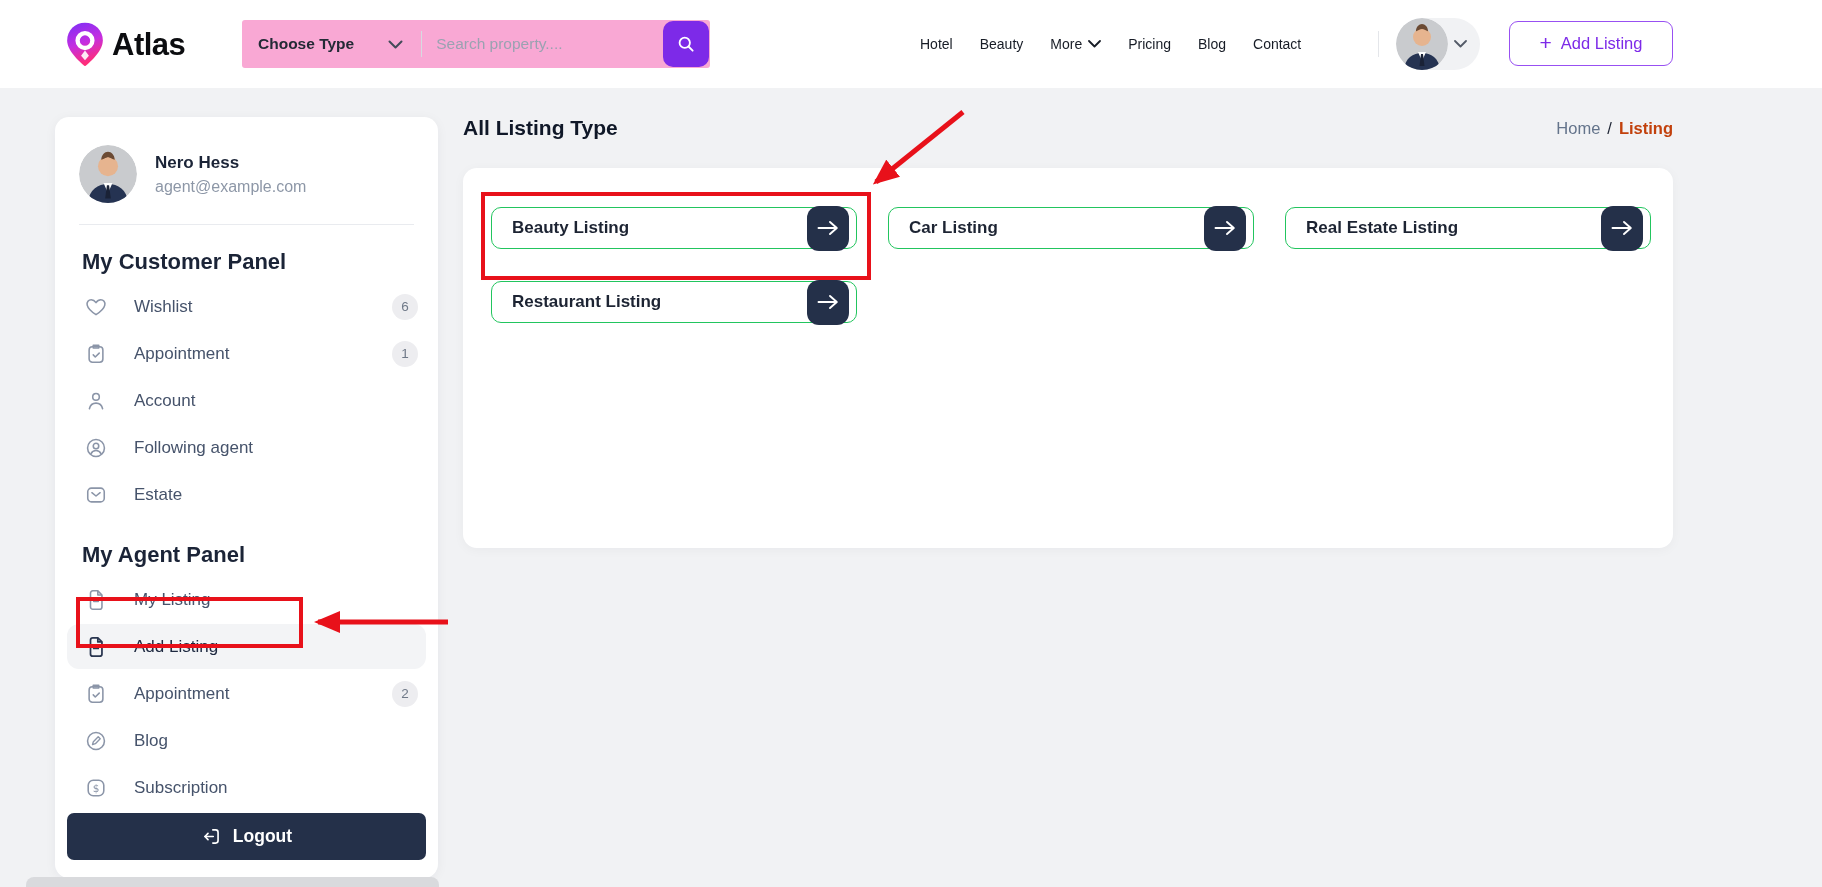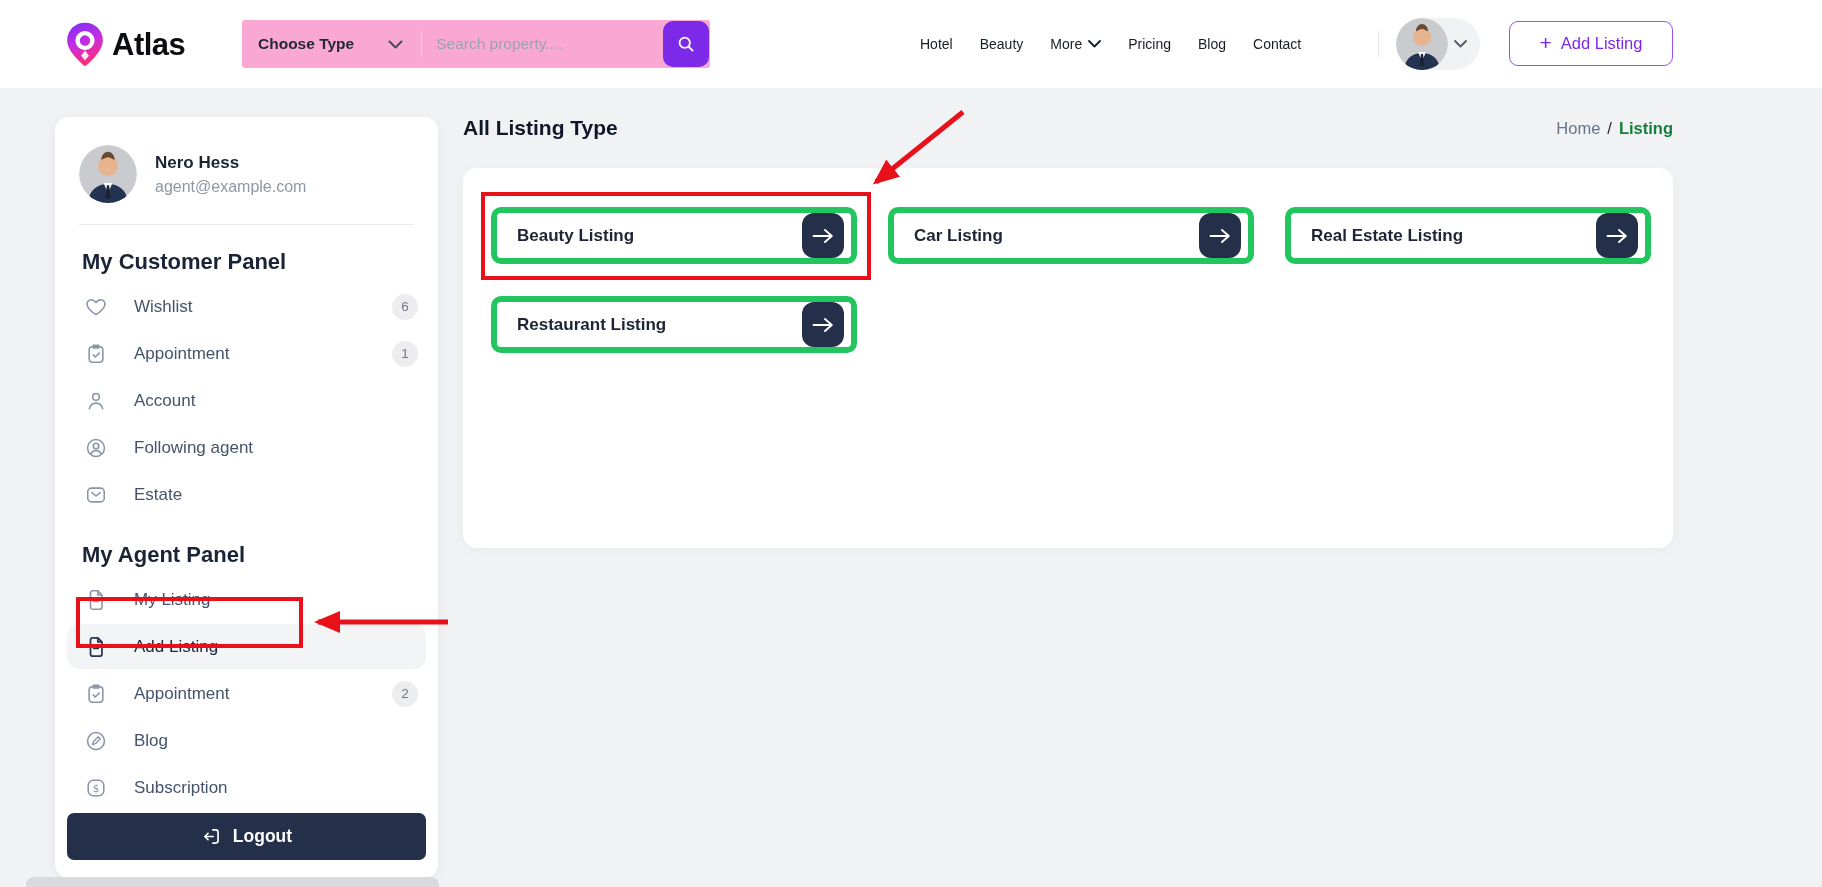--- a/index.html
+++ b/index.html
@@ -71,27 +71,27 @@
   .bottom-strip { position:absolute; left:26px; top:877px; width:413px; height:10px;
     background:#d9dadd; border-radius:8px 8px 0 0; }
 
   
   .main-header { position:absolute; left:463px; top:106px; width:1210px; height:44px;
     display:flex; align-items:center; justify-content:space-between; }
   .page-title { font-size:21px; font-weight:700; color:#101828; }
   .breadcrumb { font-size:16.5px; display:flex; align-items:center; gap:7px; }
   .crumb-home { color:#64748b; cursor:pointer; }
   .crumb-sep { color:#1d2433; }
-  .crumb-current { color:#15803d; font-weight:700; }
+  .crumb-current { color:#c2410c; font-weight:700; }
 
   .panel { position:absolute; left:463px; top:168px; width:1210px; height:380px;
     background:#ffffff; border-radius:14px; box-shadow:0 2px 12px rgba(20,30,60,.04);
     padding:39px 28px; }
   .card-grid { display:grid; grid-template-columns:repeat(3,366px); column-gap:31px; row-gap:32px; }
-  .type-card { height:57px; background:#ffffff; border:6px solid #22c55e; border-radius:10px;
+  .type-card { height:42px; background:#ffffff; border:1px solid #22c55e; border-radius:10px;
     display:flex; align-items:center; padding:0 7px 0 20px; cursor:pointer; }
   .type-card-label { font-size:17px; font-weight:600; color:#1d2433; }
   .card-arrow-btn { margin-left:auto; width:42px; height:45px; border:none; border-radius:12px;
     background:#243049; display:flex; align-items:center; justify-content:center; cursor:pointer; }
 
   
   .anno { position:absolute; pointer-events:none; }
   .red-box-beauty { left:481px; top:192px; width:390px; height:88px; border:4px solid #e8111a; }
   .red-box-addlisting { left:76px; top:597px; width:227px; height:51px; border:4px solid #e8111a; }
   svg.anno { overflow:visible; }

